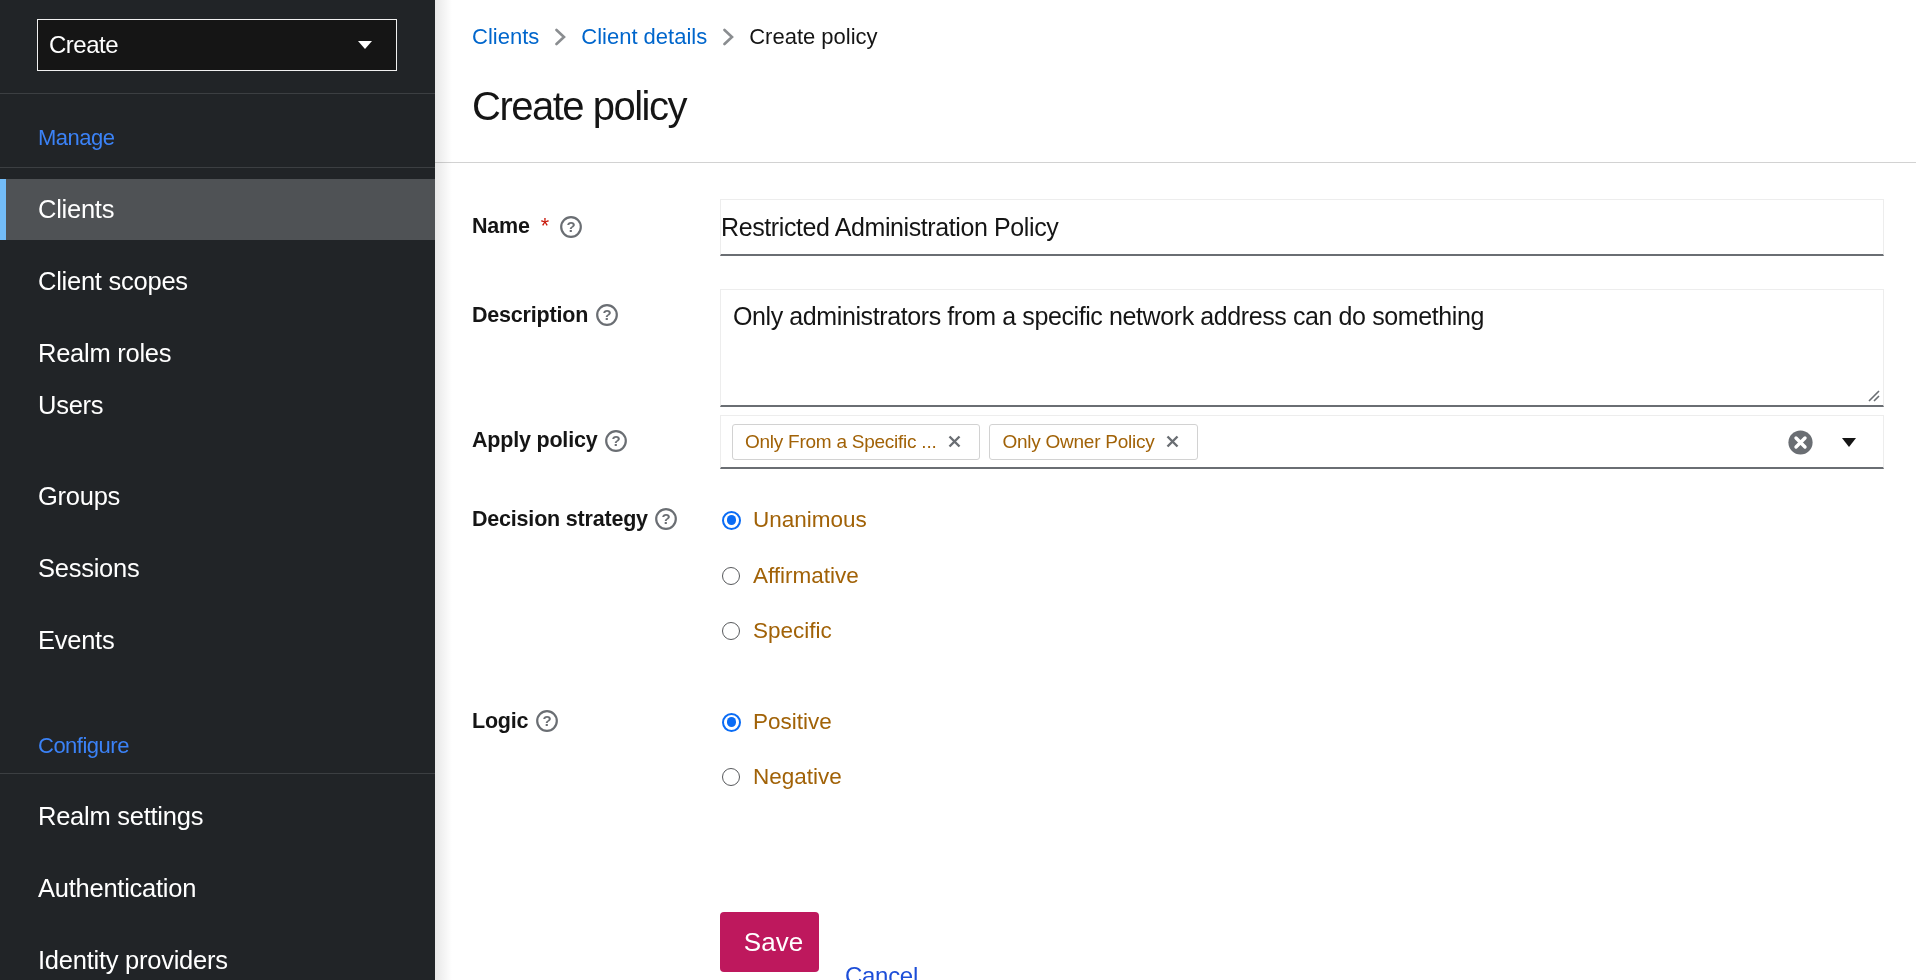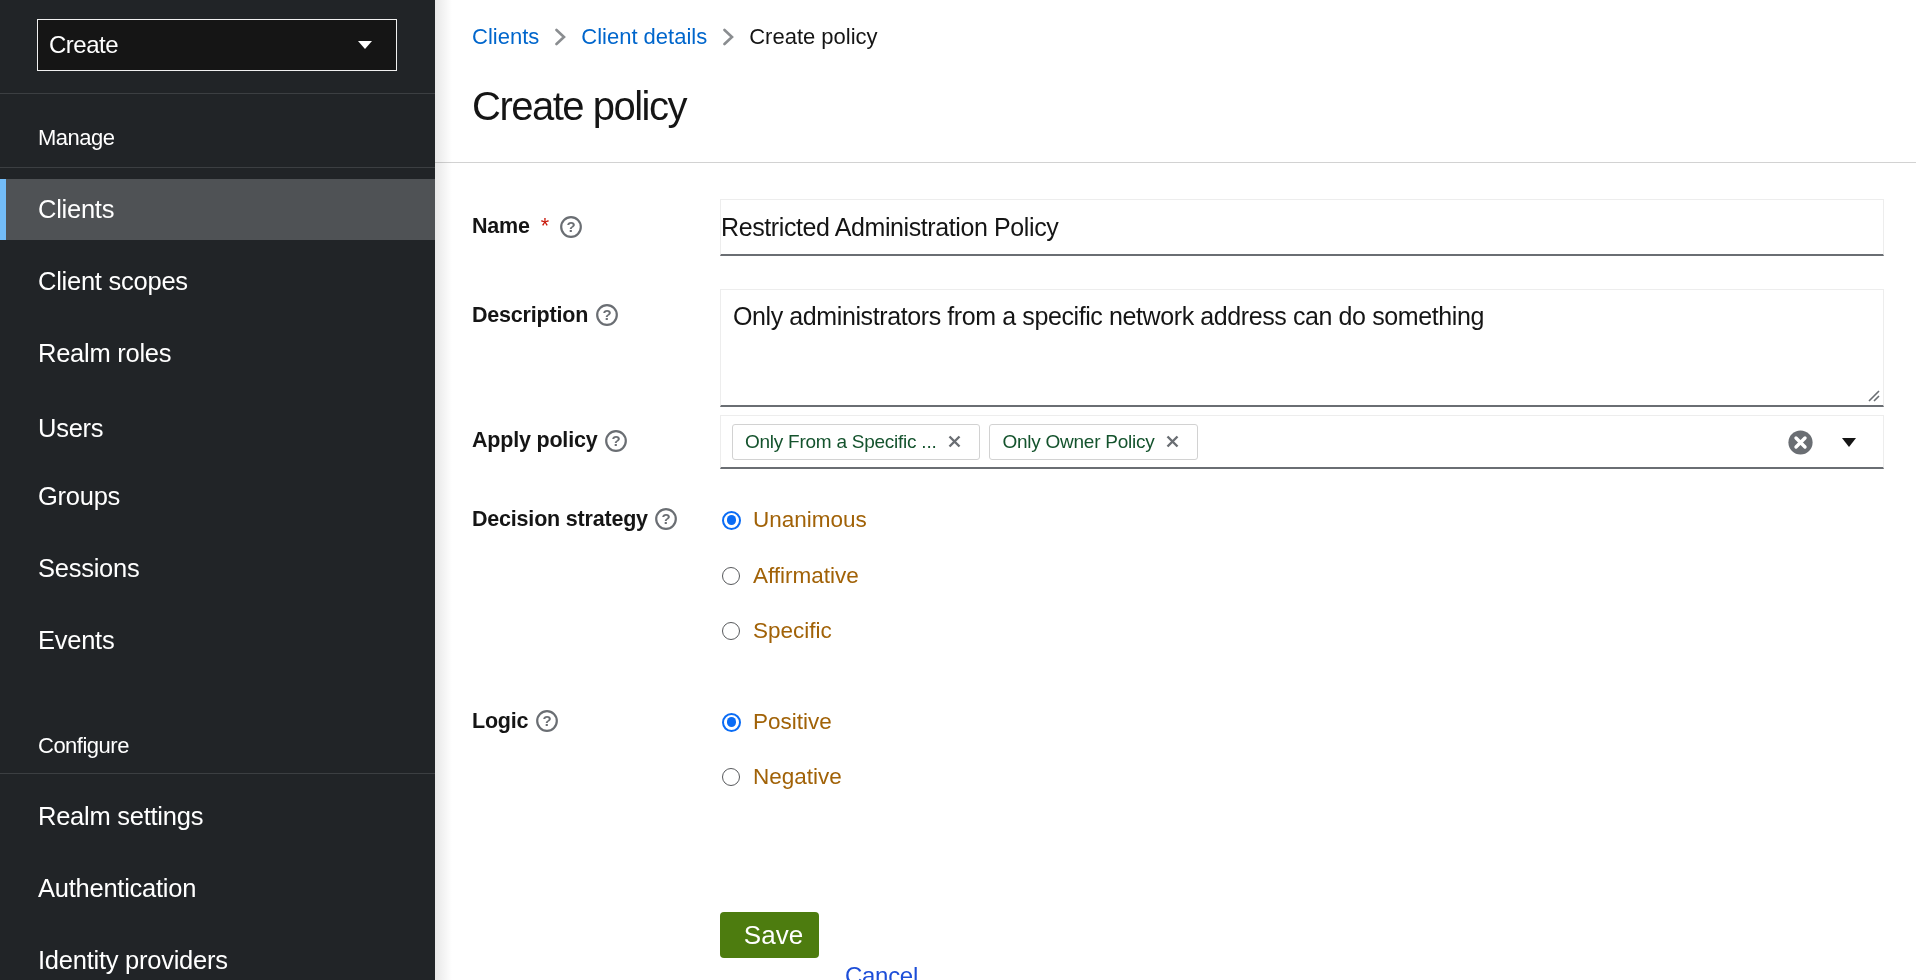--- a/index.html
+++ b/index.html
@@ -10,21 +10,21 @@
   
   #side { position:absolute; left:0; top:0; width:435px; height:980px;
     background:#212427; z-index:2; }
   #ctx { position:absolute; left:37px; top:19px; width:360px; height:52px;
     background:#151515; border:1px solid #f0f0f0; display:flex; align-items:center;
     padding:0 24px 0 11px; color:#fff; font-size:24px; letter-spacing:-0.5px; }
   #ctx .caret { margin-left:auto; width:0; height:0;
     border-left:7.5px solid transparent; border-right:7.5px solid transparent;
     border-top:8.7px solid #fff; }
   .sline { position:absolute; left:0; right:0; height:1px; background:#3c3f42; }
-  .sectitle { position:absolute; left:38px; color:#ffffff; font-size:22px; letter-spacing:-0.5px; }
+  .sectitle { position:absolute; left:38px; color:#3b82f6; font-size:22px; letter-spacing:-0.5px; }
   .navitem { position:absolute; left:0; width:435px; height:61px; color:#fff;
     font-size:25.5px; letter-spacing:-0.25px; display:flex; align-items:center; padding-left:38px; }
   .navitem.cur { background:#4f5255; border-left:6px solid #73bcf7;
     padding-left:32px; }
 
   
   #main { position:absolute; left:435px; top:0; width:1481px; height:980px;
     background:#fff; }
   #shadow { position:absolute; left:0; top:0; width:17px; height:980px;
     background:linear-gradient(to right, rgba(3,3,3,.095), rgba(3,3,3,0));
@@ -46,53 +46,53 @@
   .ctl { position:absolute; left:285px; width:1164px; background:#fff;
     border:1px solid #ededed; border-bottom:2px solid #6a6e73;
     font-size:25px; color:#151515; letter-spacing:-0.4px; font-family:"Liberation Sans",sans-serif; }
   #nameinput { top:199px; height:57px; display:flex; align-items:center;
     }
   #descarea { top:289px; height:118px; padding:11px 12px; line-height:31px; }
   #selectbox { top:415px; height:54px; display:flex; align-items:center;
     padding-left:11px; }
   .chip { height:36px; border:1px solid #d2d2d2; border-radius:3px;
     display:flex; align-items:center; padding:0 18px 0 12px; font-size:19px; letter-spacing:-0.25px;
-    color:#14532d; background:#fff; }
+    color:#a16207; background:#fff; }
   .chip + .chip { margin-left:9px; }
   .chip svg { margin-left:12px; }
 
   .radiorow { position:absolute; display:flex; align-items:center; }
   .radiorow .lbl { font-size:22.5px; color:#a16207; }
   .rdot { width:19px; height:19px; border-radius:50%; border:2.6px solid #0a6cf5;
     display:flex; align-items:center; justify-content:center; margin-right:12px; }
   .rdot i { display:block; width:9.5px; height:9.5px; border-radius:50%;
     background:#0a6cf5; }
   .rempty { width:18px; height:18px; border-radius:50%;
     border:1.5px solid #57595c; margin-right:13px; background:#fff; }
 
-  #save { position:absolute; left:285px; top:912px; width:99px; height:46px;
-    background:#4d7c0f; color:#fff; border-radius:4px; font-size:26px;
+  #save { position:absolute; left:285px; top:912px; width:99px; height:60px;
+    background:#be185d; color:#fff; border-radius:4px; font-size:26px;
     display:flex; align-items:center; justify-content:center;padding-left:8px; }
   #cancel { position:absolute; left:410px; top:948px; height:55px;
     display:flex; align-items:center; color:#1d4ed8; font-size:24px; letter-spacing:-0.3px; }
 </style>
 </head>
 <body>
 <div id="side">
   <div id="ctx">
       <span>Create</span>
       <span class="caret"></span>
     </div>
   <div class="sline" style="top:93px"></div>
   <div class="sectitle" style="top:125px">Manage</div>
   <div class="sline" style="top:167px"></div>
   <div class="navitem cur" style="top:179px">Clients</div>
   <div class="navitem" style="top:250.8px">Client scopes</div>
   <div class="navitem" style="top:322.6px">Realm roles</div>
-  <div class="navitem" style="top:398px">Users</div>
+  <div class="navitem" style="top:375px">Users</div>
   <div class="navitem" style="top:466.2px">Groups</div>
   <div class="navitem" style="top:538px">Sessions</div>
   <div class="navitem" style="top:609.8px">Events</div>
   <div class="sectitle" style="top:733px">Configure</div>
   <div class="sline" style="top:773px"></div>
   <div class="navitem" style="top:786.4px">Realm settings</div>
   <div class="navitem" style="top:858.2px">Authentication</div>
   <div class="navitem" style="top:930px">Identity providers</div>
 </div>
 

